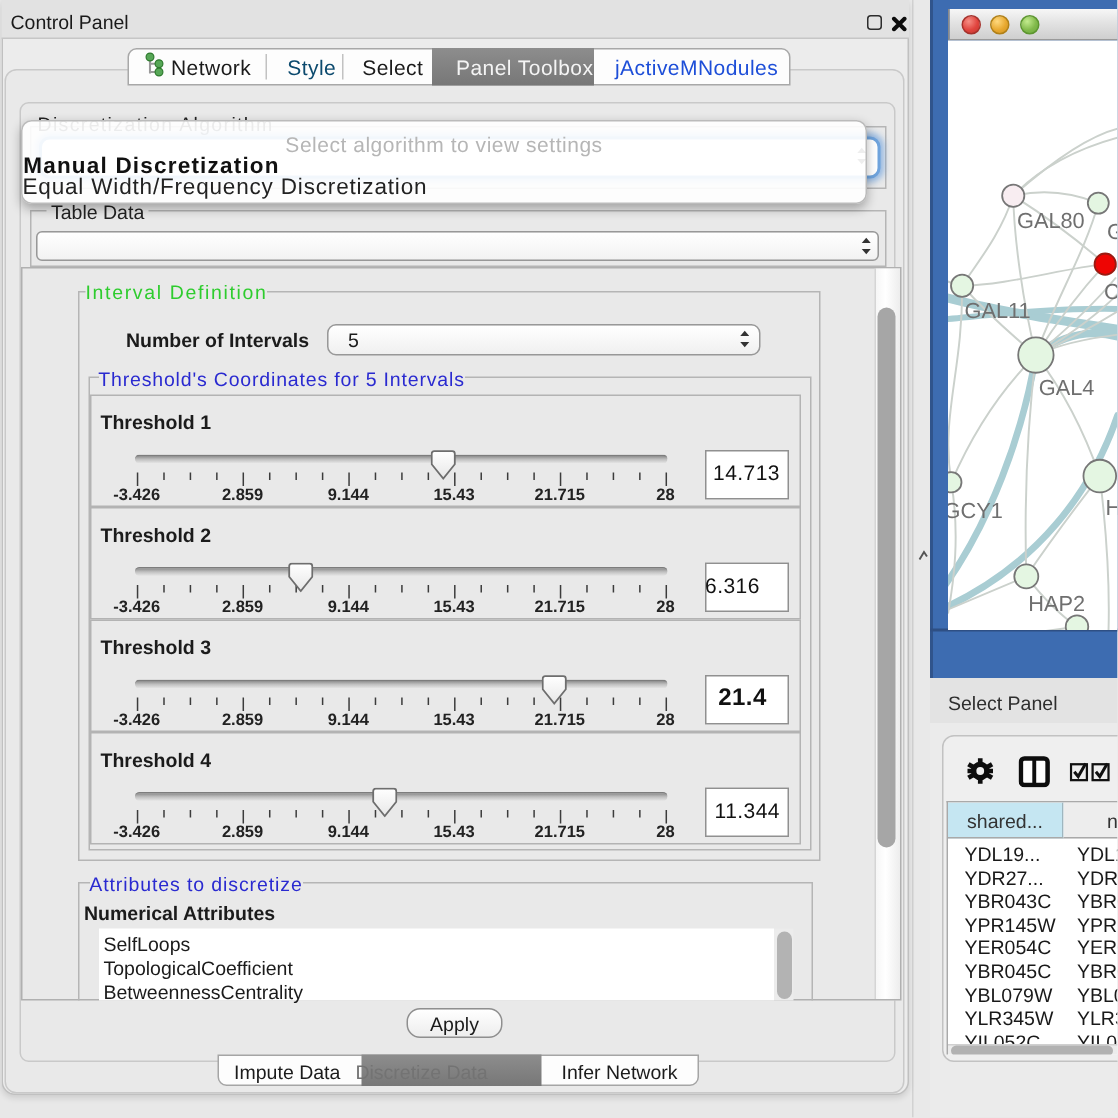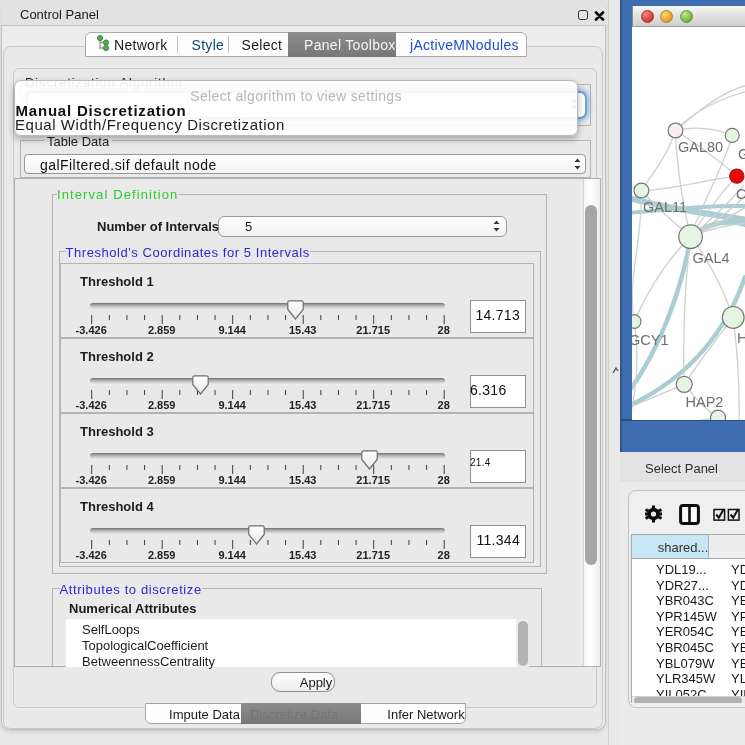--- a/index.html
+++ b/index.html
@@ -1,20 +1,20 @@
 <!DOCTYPE html>
 <html><head>
 <meta charset="utf-8">
 <style>
 * { margin:0; padding:0; box-sizing:border-box; }
 html,body { width:745px; height:745px; overflow:hidden; background:#e8e8e8;
   font-family:"Liberation Sans", sans-serif; }
 .abs { position:absolute; }
 #stage { position:relative; width:745px; height:745px; }
-.b13 { font-size:13px; color:#1b1b1b;margin-left:13px; }
+.b13 { font-size:13px; color:#1b1b1b; }
 </style>
 </head>
 <body>
 <div id="stage">
 
 <div class="abs" style="left:607px;top:0;width:13px;height:745px;background:#e9e9e9;"></div>
 <div class="abs" style="left:608px;top:0;width:1px;height:745px;background:#d2d2d2;"></div>
 <svg class="abs" style="left:611px;top:366px;" width="9" height="9" viewBox="0 0 9 9">
  <path d="M2,7 L5,2 L7,5" fill="none" stroke="#555" stroke-width="1.3"></path>
 </svg>
@@ -163,21 +163,20 @@
 <div class="abs" style="left:20px;top:84px;width:571px;height:42px;border:1px solid #b5b5b5;"></div>
 <div class="abs" style="left:25px;top:74.5px;font-size:13px;color:#222;letter-spacing:0.9px;">Discretization Algorithm</div>
 <div class="abs" style="left:26px;top:91px;width:561px;height:28px;background:#fff;border:2px solid #6fa3dc;border-radius:7px;box-shadow:0 0 4px 2px rgba(90,150,220,0.6);"></div>
 <svg class="abs" style="left:570px;top:96px;" width="9" height="16" viewBox="0 0 9 16">
  <path d="M1.5,6 L4.5,2.5 L7.5,6 Z M1.5,10 L4.5,13.5 L7.5,10 Z" fill="#444"></path>
 </svg>
 
 <div class="abs" style="left:20px;top:140px;width:571px;height:38px;border:1px solid #b5b5b5;"></div>
 <div class="abs b13" style="left:31px;top:134px;background:#e9e9e9;padding:0 3px;color:#222;">Table Data</div>
 <div class="abs" style="left:24px;top:154px;width:562px;height:20px;background:linear-gradient(#ffffff,#f2f2f2);border:1px solid #989898;border-radius:4px;"></div>
-<div class="abs" style="left:40px;top:156.5px;font-size:14px;color:#111;letter-spacing:0.45px;">galFiltered.sif default node</div>
 <svg class="abs" style="left:573px;top:156px;" width="9" height="16" viewBox="0 0 9 16">
  <path d="M1.5,6 L4.5,2.5 L7.5,6 Z M1.5,10 L4.5,13.5 L7.5,10 Z" fill="#333"></path>
 </svg>
 
 <div class="abs" style="left:14px;top:178px;width:587px;height:489px;background:#e9e9e9;border:1px solid #b0b0b0;"></div>
 
 <div class="abs" style="left:583px;top:179px;width:17px;height:487px;background:linear-gradient(90deg,#f6f6f6,#ffffff 40%,#ededed);border-left:1px solid #d5d5d5;"></div>
 <div class="abs" style="left:585px;top:205px;width:12px;height:360px;background:#a6a6a6;border-radius:6px;"></div>
 
 <div class="abs" style="left:52px;top:194px;width:495px;height:380px;border:1px solid #b5b5b5;"></div>
@@ -317,21 +316,21 @@
     <defs>
         <linearGradient id="tg3" x1="0" y1="0" x2="0" y2="1">
       <stop offset="0" stop-color="#ffffff"></stop>
           <stop offset="0.5" stop-color="#f3f3f3"></stop>
           <stop offset="1" stop-color="#e8e8e8"></stop>
     </linearGradient>
       </defs>
     <path d="M2.5,0.8 L14.5,0.8 Q16.2,0.8 16.2,2.5 L16.2,9.5 L8.5,19 L0.8,9.5 L0.8,2.5 Q0.8,0.8 2.5,0.8 Z" fill="url(#tg3)" stroke="#6e6e6e" stroke-width="1.2"></path>
     </svg>
 <div class="abs" style="left:470px;top:450px;width:56px;height:33px;background:#fff;border:1px solid #909090;"></div>
-<div class="abs" style="left:470px;top:457px;width:50px;text-align:left;font-size:10px;color:#111;letter-spacing:0.3px;">21.4</div>
+<div class="abs" style="left:470px;top:457px;width:50px;text-align:center;font-size:16px;color:#111;letter-spacing:0.3px;font-weight:bold;">21.4</div>
 <div class="abs" style="left:59.5px;top:488px;width:474px;height:75px;border:1px solid #b3b3b3;"></div>
 <div class="abs b13" style="left:67px;top:499px;font-weight:bold;">Threshold 4</div>
 <div class="abs" style="left:90px;top:528px;width:355px;height:6px;border-radius:3px;background:linear-gradient(#8e8e8e,#c0c0c0 45%,#e8e8e8);border-top:1px solid #7d7d7d;"></div>
 <svg class="abs" style="left:59.5px;top:488px;" width="400" height="75" viewBox="0 0 400 75">
       <line x1="31.70" y1="52" x2="31.70" y2="61" stroke="#3c3c3c" stroke-width="1"></line>
       <line x1="49.33" y1="52" x2="49.33" y2="57" stroke="#3c3c3c" stroke-width="1"></line>
       <line x1="66.95" y1="52" x2="66.95" y2="57" stroke="#3c3c3c" stroke-width="1"></line>
       <line x1="84.57" y1="52" x2="84.57" y2="57" stroke="#3c3c3c" stroke-width="1"></line>
       <line x1="102.20" y1="52" x2="102.20" y2="61" stroke="#3c3c3c" stroke-width="1"></line>
       <line x1="119.82" y1="52" x2="119.82" y2="57" stroke="#3c3c3c" stroke-width="1"></line>

